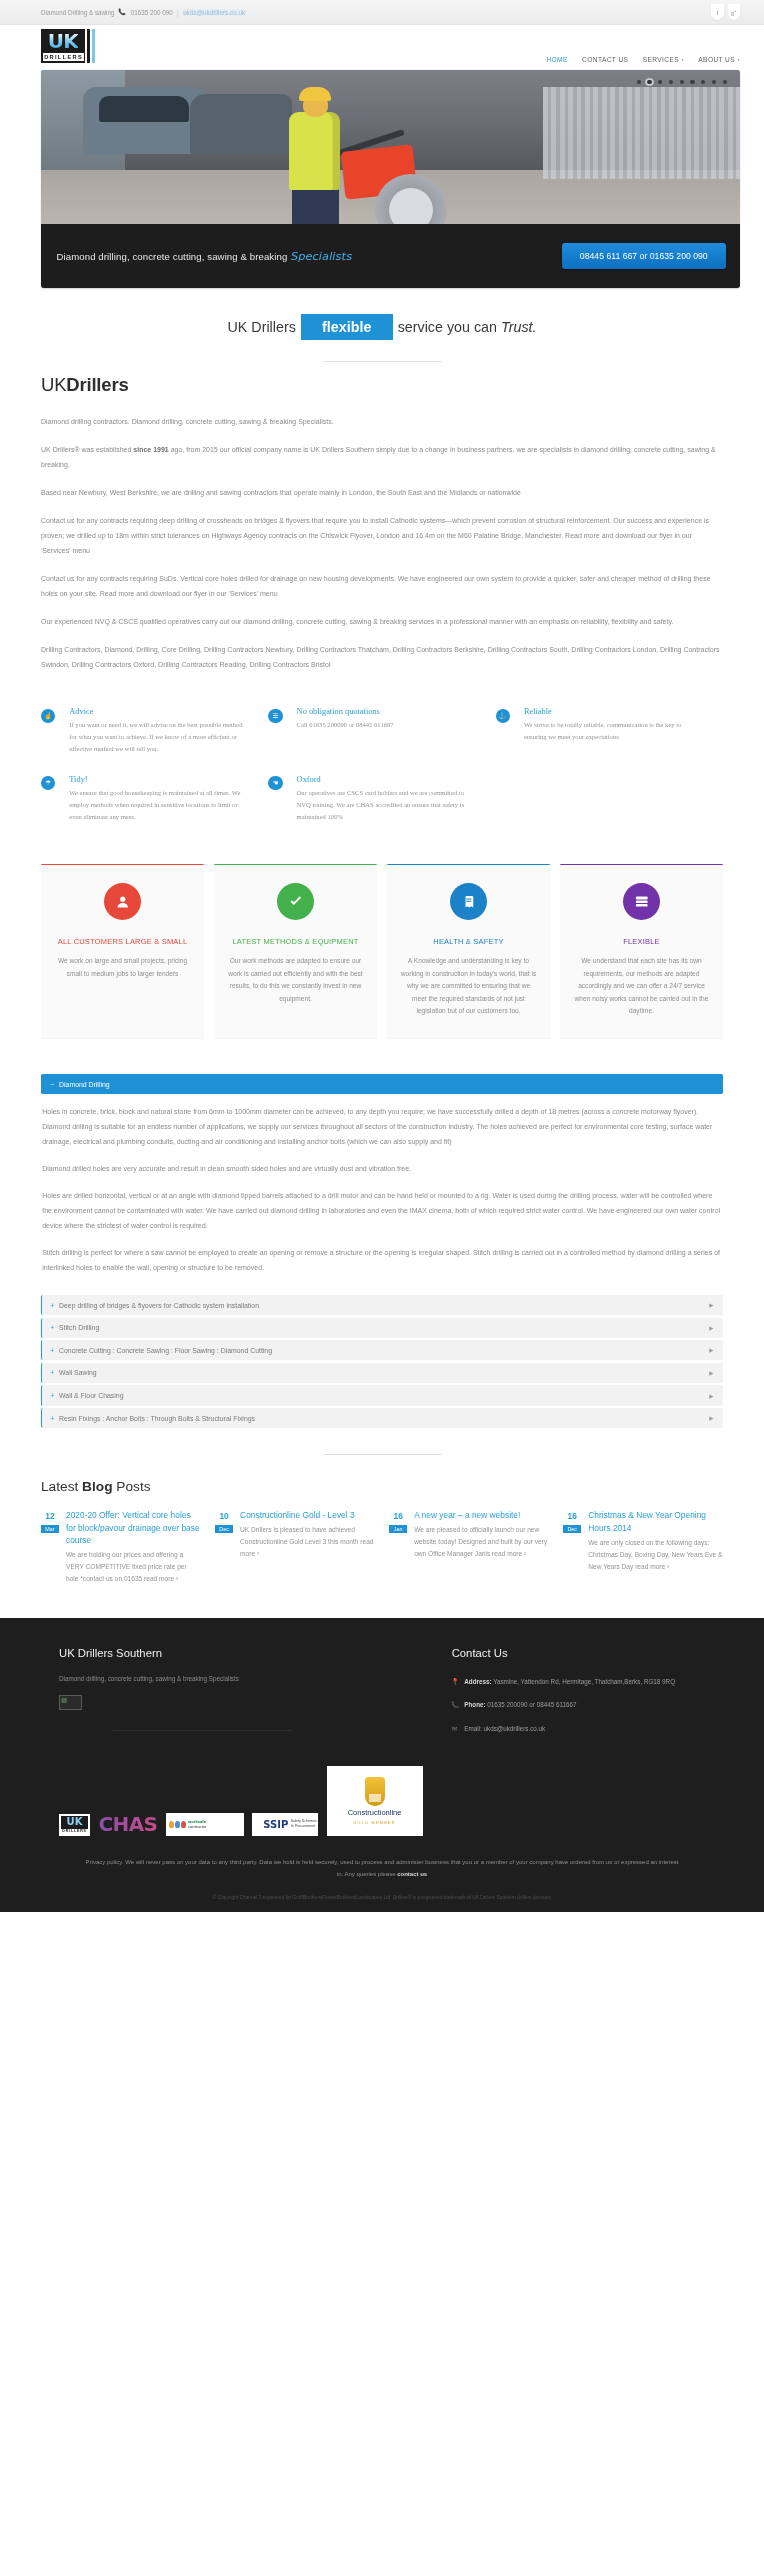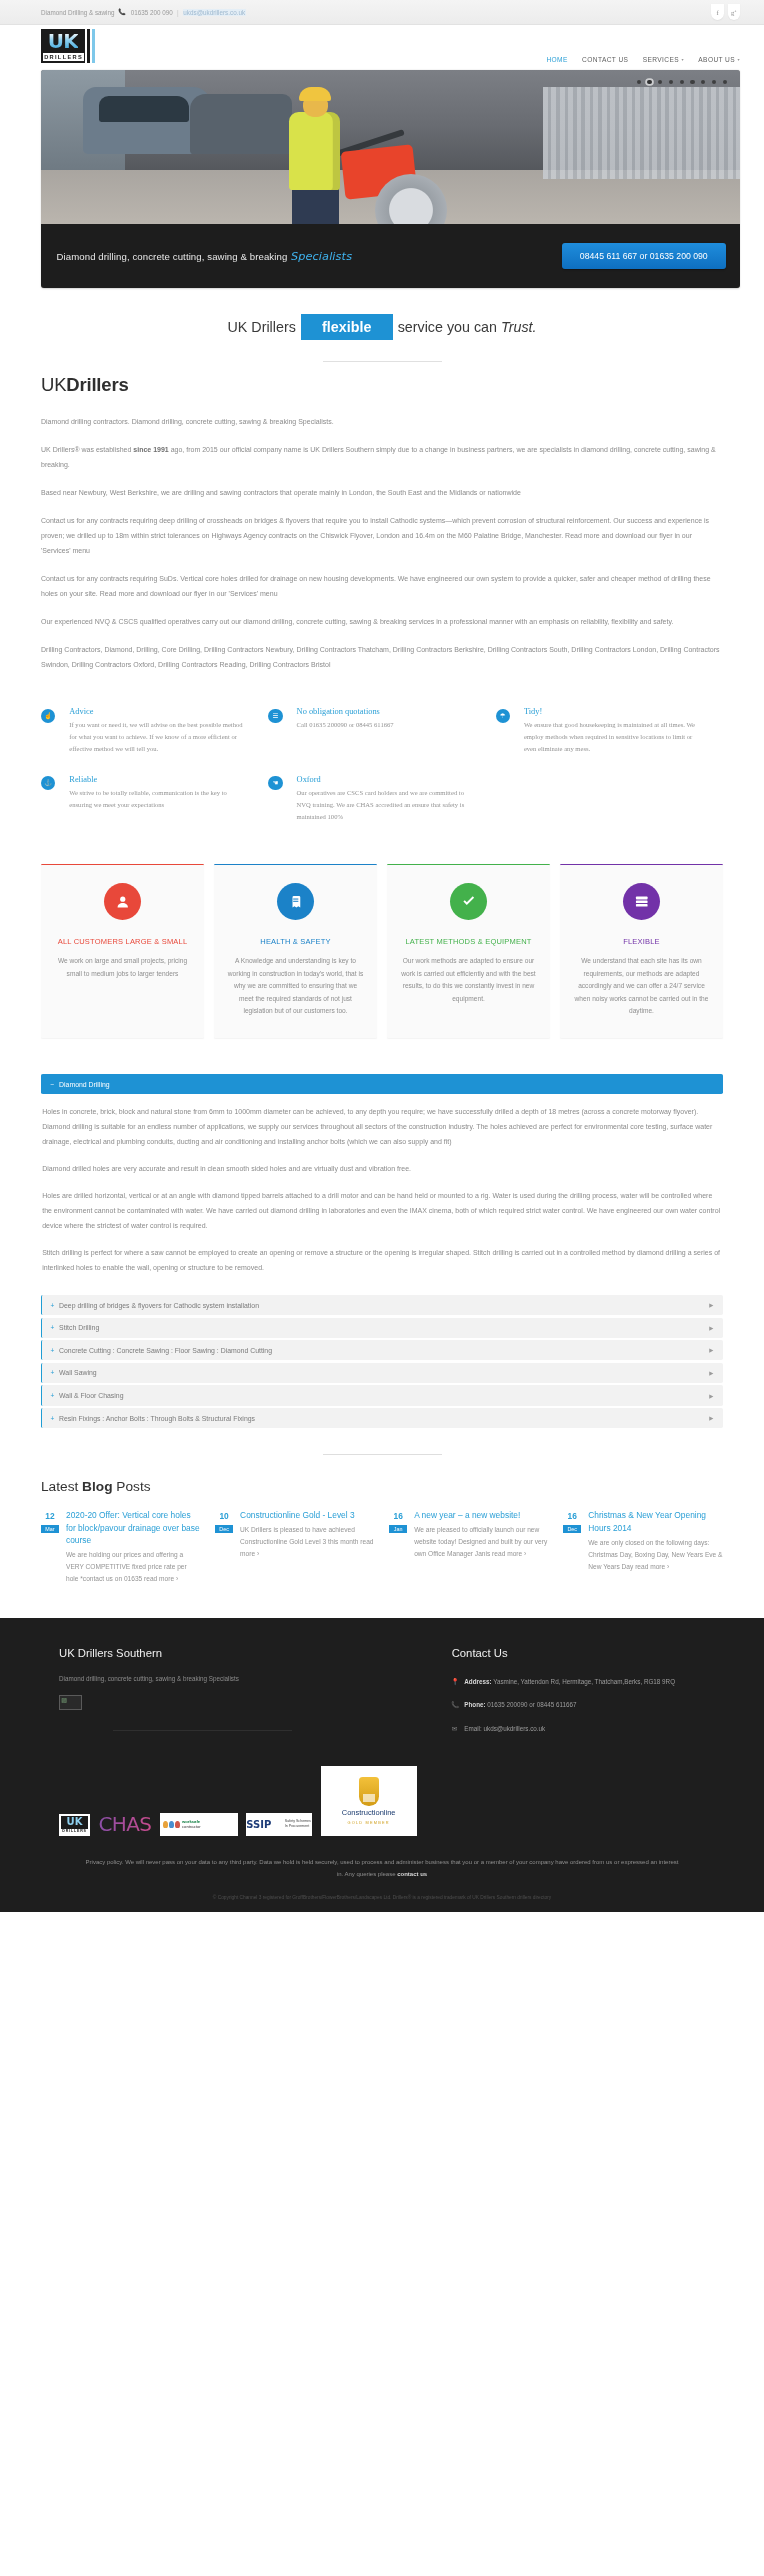--- a/index.html
+++ b/index.html
@@ -186,28 +186,28 @@
   .fline { height: 0.6px; background: #2f2f2f; width: 179px; margin: 20px 0 0 54px; }
   .fcontact { list-style: none; }
   .fcontact li { display: flex; gap: 5.4px; font-size: 6.3px; line-height: 13px; margin-bottom: 10.7px; color: #9d9d9d; }
   .fcontact li b { color: #d8d8d8; font-weight: bold; }
   .fcontact .ico { color: #8a8a8a; font-size: 6.6px; width: 7.2px; flex: 0 0 auto; }
   .badges { display: flex; align-items: flex-end; gap: 8.4px; padding: 20px 0 0; }
   .b-logo { background:#fff; padding:1.8px; }
   .b-logo .lm { background:#1b1b1b; width:27.5px; text-align:center; padding:1.2px 0 0.6px;}
   .b-logo .lu { font-family:"DejaVu Sans",sans-serif; font-weight:bold; font-size:10px; color:#8fd0ef; line-height:10.7px;}
   .b-logo .ld { background:#fff; color:#111; font-size:3.6px; letter-spacing:0.8px; font-weight:bold; text-align:center; padding:0.6px 0; }
-  .b-chas { font-family:"DejaVu Sans",sans-serif; font-weight:normal; font-size:20px; letter-spacing:-0.6px;
+  .b-chas { font-family:"DejaVu Sans",sans-serif; font-weight:bold; font-size:20px; letter-spacing:-0.6px;
      background: linear-gradient(90deg,#8a4fa8,#c64b8c); -webkit-background-clip:text; background-clip:text; color:transparent; }
   .b-safe { background:#fff; width:78px; height:23px; display:flex; align-items:center; gap:2.4px; padding:1.8px 3px; }
   .b-safe .dots { display:flex; gap:1.2px; }
   .b-safe .dots i { width:4.8px; height:7.2px; border-radius:50% 50% 40% 40%; display:block; }
   .b-safe .lbl { font-size:4.2px; line-height:5.4px; color:#333; }
   .b-safe .lbl b { color:#0b7b3e; }
-  .b-ssip { background:#fff; width:66px; height:23px; display:flex; align-items:center; justify-content:space-between; gap:2.4px; }
+  .b-ssip { background:#fff; width:66px; height:23px; display:flex; align-items:center; justify-content:flex-end; gap:2.4px; }
   .b-ssip .t { font-family:"DejaVu Sans",sans-serif; font-weight:bold; font-size:10px; color:#1d3c78; }
   .b-ssip .s { font-size:3.6px; color:#444; line-height:4.8px; width:27.5px;}
   .b-cline { background:#fff; width:96px; height:70px; display:flex; flex-direction:column; align-items:center; justify-content:center; gap:2.4px; }
   .b-cline .cup { width:20px; height:29px; background: linear-gradient(180deg,#f3c13a,#d39c16); border-radius: 3.6px 3.6px 9.6px 9.6px; position:relative; }
   .b-cline .cup:after{ content:""; position:absolute; left:4.2px; bottom:3.6px; width:12px; height:8.4px; background:#fff; opacity:.65;}
   .b-cline .n1 { font-size:7.5px; color:#1b3b6f; }
   .b-cline .n2 { font-size:3.9px; letter-spacing:1.2px; color:#d0a01f; }
   .legal { padding: 20px 0 0; text-align: center; }
   .legal p { font-size: 6px; line-height: 12px; color: #8f8f8f; max-width: 597px; margin: 0 auto; }
   .legal p b { color: #d8d8d8; }
@@ -323,31 +323,31 @@
         </div>
     </div>
     <div class="feat">
       <div class="fic">☰</div>
       <div>
           <h4>No obligation quotations</h4>
           <p>Call 01635 200090 or 08445 611667</p>
         </div>
     </div>
     <div class="feat">
+      <div class="fic">⚓</div>
+      <div>
+          <h4>Reliable</h4>
+          <p>We strive to be totally reliable, communication is the key to ensuring we meet your expectations</p>
+        </div>
+    </div>
+    <div class="feat">
       <div class="fic">☂</div>
       <div>
           <h4>Tidy!</h4>
           <p>We ensure that good housekeeping is maintained at all times. We employ methods when required in sensitive locations to limit or even eliminate any mess.</p>
-        </div>
-    </div>
-    <div class="feat">
-      <div class="fic">⚓</div>
-      <div>
-          <h4>Reliable</h4>
-          <p>We strive to be totally reliable, communication is the key to ensuring we meet your expectations</p>
         </div>
     </div>
     <div class="feat">
       <div class="fic">☚</div>
       <div>
           <h4>Oxford</h4>
           <p>Our operatives are CSCS card holders and we are committed to NVQ training. We are CHAS accredited an ensure that safety is maintained 100%</p>
         </div>
     </div>
   </div>
@@ -356,39 +356,39 @@
     <div class="card" style="border-top-color:#e8483a">
       <div class="circ" style="background:#e8483a">
         <svg viewBox="0 0 24 24">
             <circle cx="12" cy="8" r="4"></circle>
             <path d="M4 21c0-4.4 3.6-7 8-7s8 2.6 8 7z"></path>
           </svg>
       </div>
       <h3 style="color:#e8483a">ALL CUSTOMERS LARGE &amp; SMALL</h3>
       <p>We work on large and small projects, pricing small to medium jobs to larger tenders</p>
     </div>
+    <div class="card" style="border-top-color:#43b14b">
+      <div class="circ" style="background:#43b14b">
+        <svg viewBox="0 0 24 24">
+            <path d="M20.3 5.7L9 17 3.7 11.7l2.1-2.1L9 12.8l9.2-9.2z"></path>
+          </svg>
+      </div>
+      <h3 style="color:#43b14b">LATEST METHODS &amp; EQUIPMENT</h3>
+      <p>Our work methods are adapted to ensure our work is carried out efficiently and with the best results, to do this we constantly invest in new equipment.</p>
+    </div>
     <div class="card" style="border-top-color:#1b82c8">
       <div class="circ" style="background:#1b82c8">
         <svg viewBox="0 0 24 24">
             <path d="M5 3h12a2 2 0 0 1 2 2v16l-3-2-3 2-3-2-3 2V5a2 2 0 0 1 2-2z"></path>
             <rect x="8" y="7" width="8" height="1.6" fill="#1b82c8"></rect>
             <rect x="8" y="10.5" width="8" height="1.6" fill="#1b82c8"></rect>
           </svg>
       </div>
       <h3 style="color:#1b82c8">HEALTH &amp; SAFETY</h3>
       <p>A Knowledge and understanding is key to working in construction in today's world, that is why we are committed to ensuring that we meet the required standards of not just legislation but of our customers too.</p>
-    </div>
-    <div class="card" style="border-top-color:#43b14b">
-      <div class="circ" style="background:#43b14b">
-        <svg viewBox="0 0 24 24">
-            <path d="M20.3 5.7L9 17 3.7 11.7l2.1-2.1L9 12.8l9.2-9.2z"></path>
-          </svg>
-      </div>
-      <h3 style="color:#43b14b">LATEST METHODS &amp; EQUIPMENT</h3>
-      <p>Our work methods are adapted to ensure our work is carried out efficiently and with the best results, to do this we constantly invest in new equipment.</p>
     </div>
     <div class="card" style="border-top-color:#7232a8">
       <div class="circ" style="background:#7232a8">
         <svg viewBox="0 0 24 24">
             <rect x="3" y="4" width="18" height="4.5" rx="1"></rect>
             <rect x="3" y="10" width="18" height="4" rx="1"></rect>
             <rect x="3" y="15.5" width="18" height="4" rx="1"></rect>
           </svg>
       </div>
       <h3 style="color:#7232a8">FLEXIBLE</h3>

